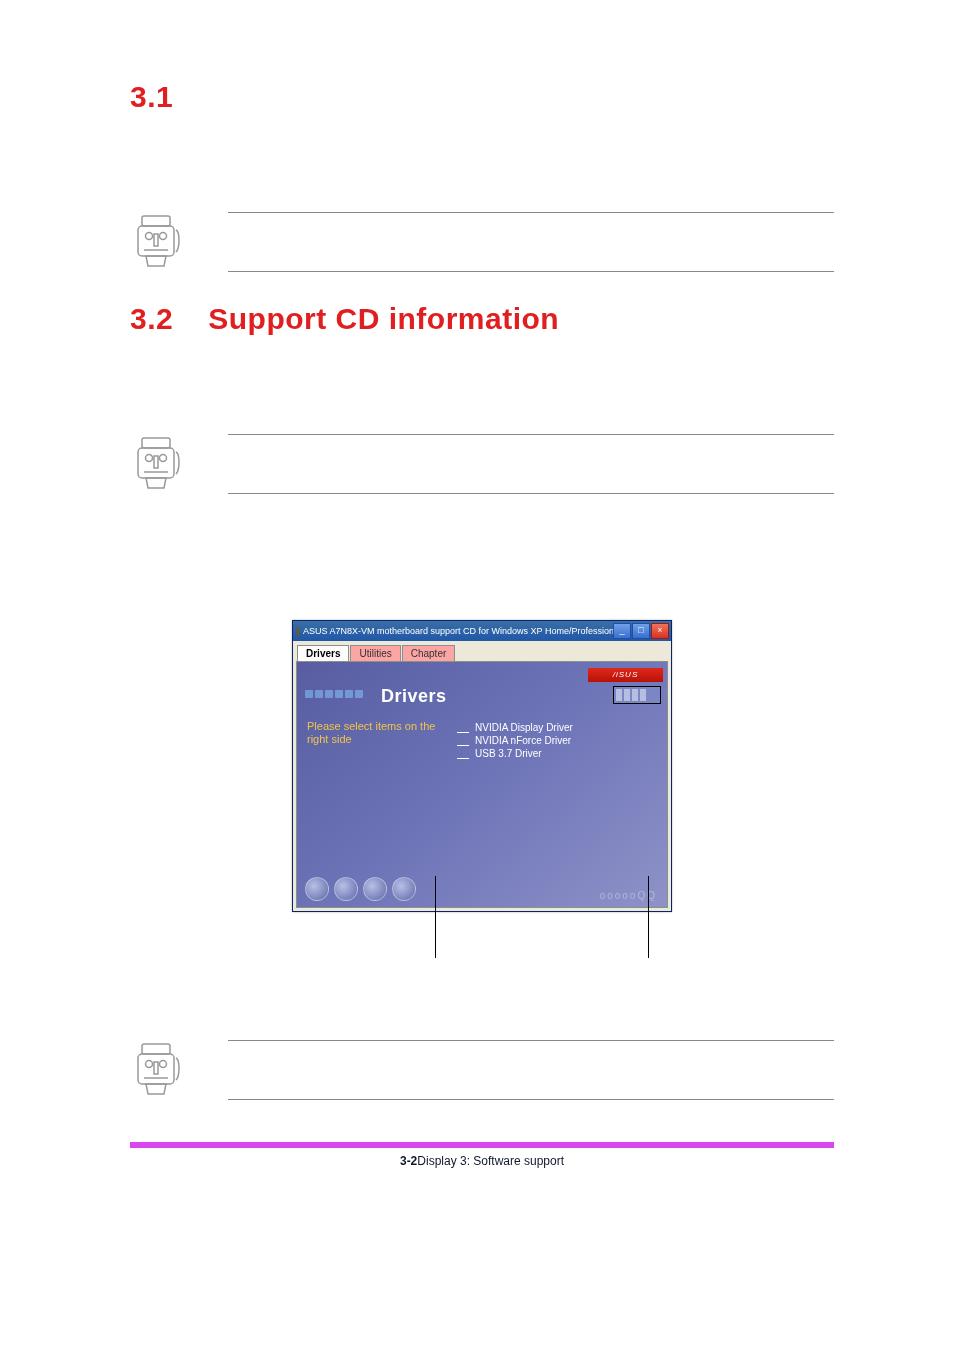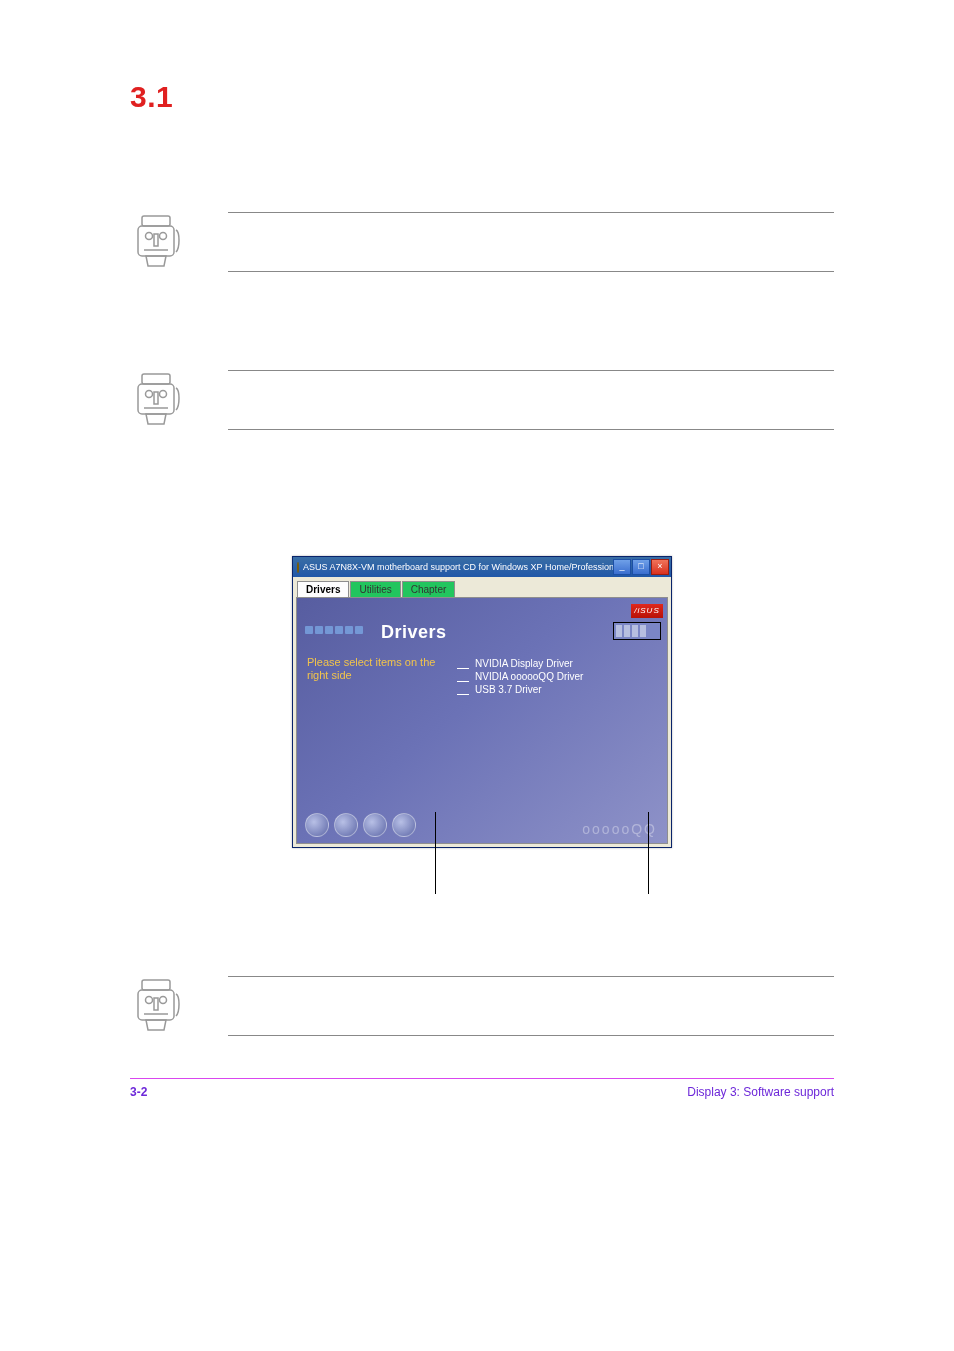--- a/index.html
+++ b/index.html
@@ -121,40 +121,40 @@
     background: #ece9d8;
     padding: 4px 4px 0 4px;
     display: flex;
     gap: 1px;
   }
   .tab {
     font-size: 10px;
     padding: 2px 8px;
     border: 1px solid #8e8e8e;
     border-bottom: none;
-    background: #22c55e;
+    background: #fca5a5;
     color: #333;
   }
   .tab.active {
     background: #fdfdfd;
     color: #000;
     font-weight: bold;
   }
   .content-area {
     height: 245px;
     background: linear-gradient(140deg, #575da0 0%, #6b72b6 45%, #8e92c8 100%);
     position: relative;
     border: 1px solid #8e8e8e;
     margin: 0 3px 3px 3px;
     overflow: hidden;
   }
   .brand-strip {
     position: absolute;
     top: 6px; right: 4px;
-    width: 32px; height: 14px;
+    width: 75px; height: 14px;
     background: linear-gradient(#e0281c, #b81106);
     color: #fff;
     font-size: 8px;
     font-style: italic;
     line-height: 14px;
     text-align: center;
     letter-spacing: 1px;
   }
   .page-title {
     position: absolute;
@@ -221,21 +221,21 @@
   }
   .bottom-icons .bi {
     width: 22px; height: 22px;
     background: radial-gradient(circle at 8px 8px, #b8c0e6, #5c66a6);
     border-radius: 50%;
     border: 1px solid rgba(255,255,255,0.4);
   }
   .bottom-deco {
     position: absolute;
     bottom: 6px; right: 10px;
-    font-size: 14px;
+    font-size: 10px;
     letter-spacing: 2px;
     color: rgba(255,255,255,0.35);
   }
 
   
   .callouts {
     position: relative;
     width: 378px;
     margin: 0 auto;
     height: 60px;
@@ -250,27 +250,27 @@
   }
   .callouts .line-right {
     position: absolute;
     top: -36px;
     right: 22px;
     width: 1px;
     height: 82px;
     background: #000;
   }
   .pg-footer {
-    border-top: 1px solid #d946ef;
+    border-top: 6px solid #d946ef;
     margin-top: 40px;
     padding-top: 6px;
     font-size: 12px;
     display: flex;
-    justify-content: space-between;
-    color: #6d28d9;
+    justify-content: center;
+    color: #0f172a;
   }
   .pg-footer .left { font-weight: bold; }
 </style>
 </head>
 <body>
 
 <div class="page">
 
   <h1 class="section-heading">
     <span class="num">3.1</span>
@@ -289,20 +289,24 @@
           <rect x="22" y="24" width="4" height="12" fill="none" stroke="#999" stroke-width="1.5"></rect>
           <path d="M12 40h24" stroke="#999" stroke-width="1.5"></path>
           <path d="M14 46h20l-2 10H16z" fill="none" stroke="#999" stroke-width="1.5"></path>
           <path d="M44 20c4 2 4 18 0 22" fill="none" stroke="#999" stroke-width="1.5"></path>
         </svg>
       </span>
     </div>
     <div class="note-cell"></div>
   </div>
 
+  <h1 class="section-heading">
+    <span class="num">3.2</span>
+    <span class="title">Support CD information</span>
+  </h1>
 
   <div class="hidden-para"></div>
 
   <div class="note-row">
     <div class="icon-cell">
       <span class="robot-icon">
         <svg width="54" height="60" viewBox="0 0 54 60">
           <rect x="10" y="6" width="28" height="10" rx="2" fill="none" stroke="#999" stroke-width="1.5"></rect>
           <rect x="6" y="16" width="36" height="30" rx="4" fill="none" stroke="#999" stroke-width="1.5"></rect>
           <circle cx="17" cy="26" r="3.5" fill="none" stroke="#999" stroke-width="1.5"></circle>
@@ -360,21 +364,21 @@
           <span class="chip"></span>
         </div>
         <div class="hint-text">Please select items on the right side</div>
         <div class="driver-list">
           <div class="item">
             <span class="bullet"></span>
             <span>NVIDIA Display Driver</span>
           </div>
           <div class="item">
             <span class="bullet"></span>
-            <span>NVIDIA oooooQQ Driver</span>
+            <span>NVIDIA nForce Driver</span>
           </div>
           <div class="item">
             <span class="bullet"></span>
             <span>USB 3.7 Driver</span>
           </div>
         </div>
         <div class="bottom-icons">
           <span class="bi"></span>
           <span class="bi"></span>
           <span class="bi"></span>

